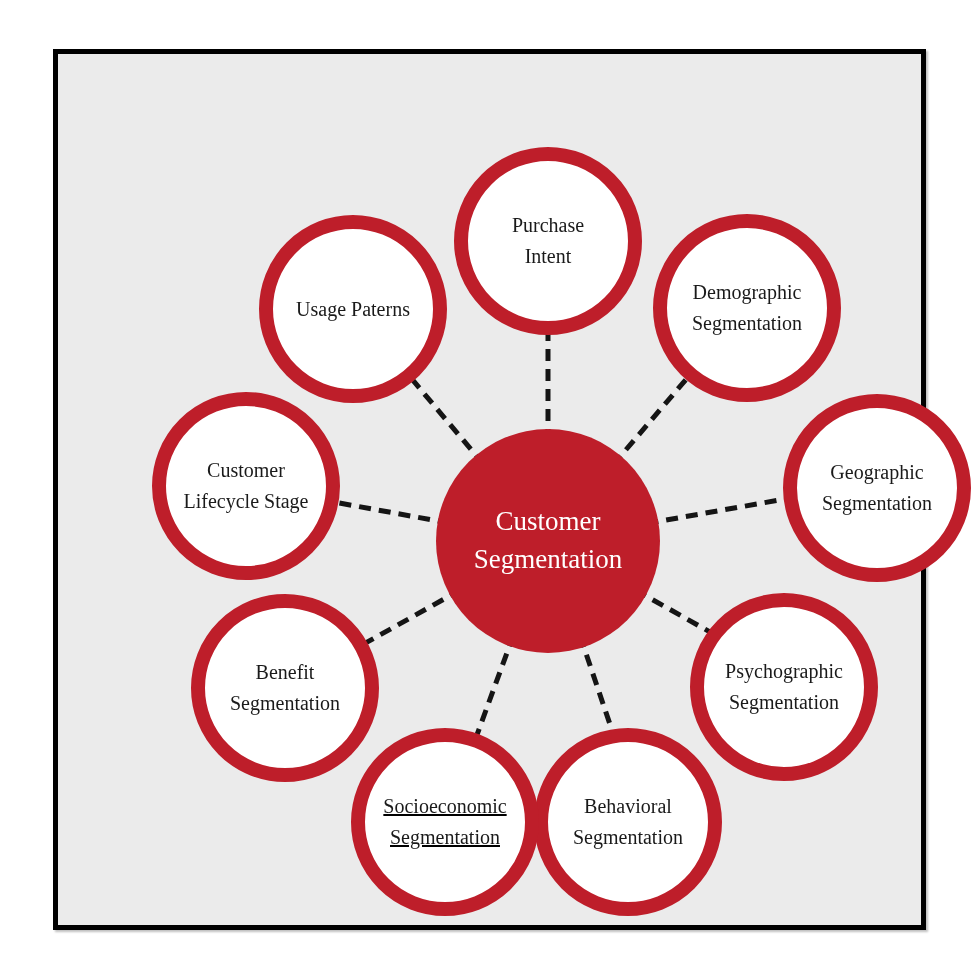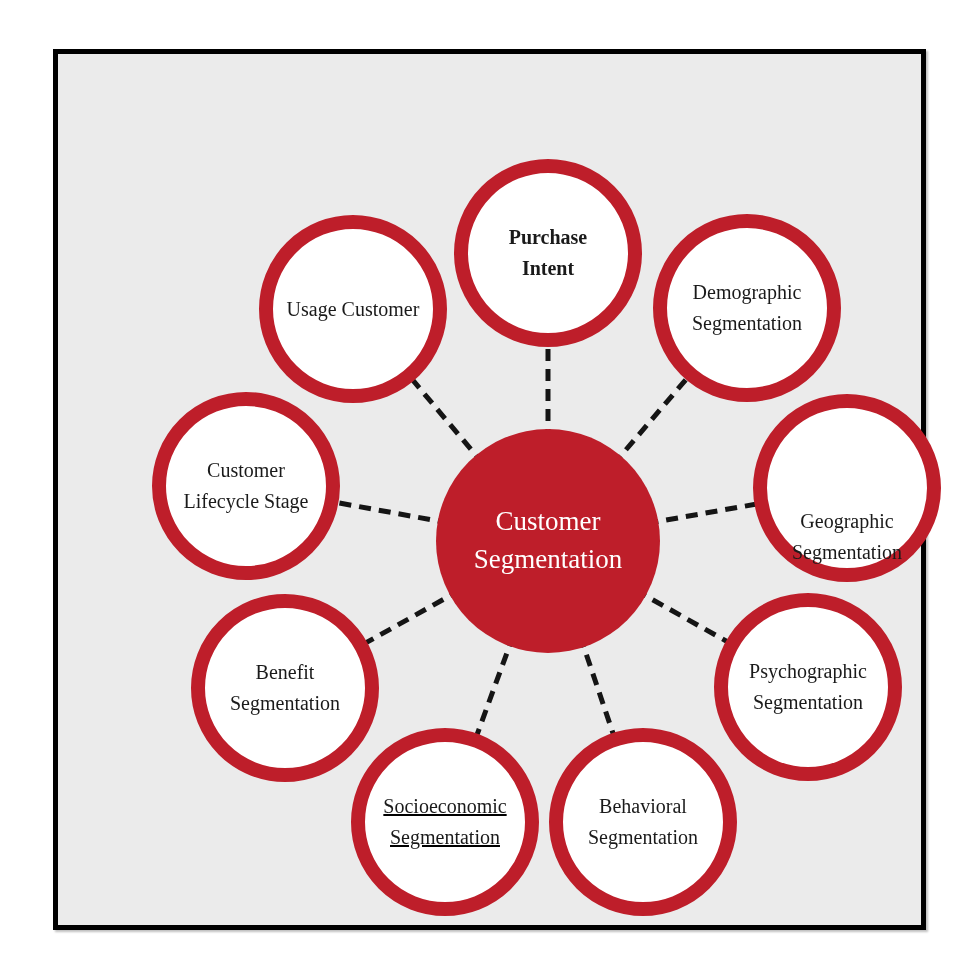--- a/index.html
+++ b/index.html
@@ -72,25 +72,25 @@
     justify-content: center;
     text-align: center;
     z-index: 2;
   }
   .hub .label {
     font-size: 27px;
     line-height: 1.4;
     color: var(--center-text, #ffffff);
     white-space: pre-line;
   }
-  .n0 { left: 396px; top: 105px; font-weight: bold; }
+  .n0 { left: 396px; top: 93px; }
   .n1 { left: 595px; top: 160px; align-items: center; }
-  .n2 { left: 695px; top: 340px; align-items: flex-end; }
-  .n3 { left: 656px; top: 539px; }
-  .n4 { left: 491px; top: 674px; }
+  .n2 { left: 725px; top: 340px; }
+  .n3 { left: 632px; top: 539px; }
+  .n4 { left: 476px; top: 674px; }
   .n5 { left: 293px; top: 674px; text-decoration: underline; }
   .n6 { left: 133px; top: 540px; }
   .n7 { left: 94px;  top: 338px; }
   .n8 { left: 201px; top: 161px; }
 </style>
 </head>
 <body>
 
 <div class="stage">
   <div class="frame">
@@ -138,17 +138,17 @@
     </div>
     <div class="node n6">
       <span class="label">Benefit
 Segmentation</span>
     </div>
     <div class="node n7">
       <span class="label">Customer
 Lifecycle Stage</span>
     </div>
     <div class="node n8">
-      <span class="label">Usage Customer</span>
+      <span class="label">Usage Paterns</span>
     </div>
 
   </div>
 </div>
 
 </body></html>

